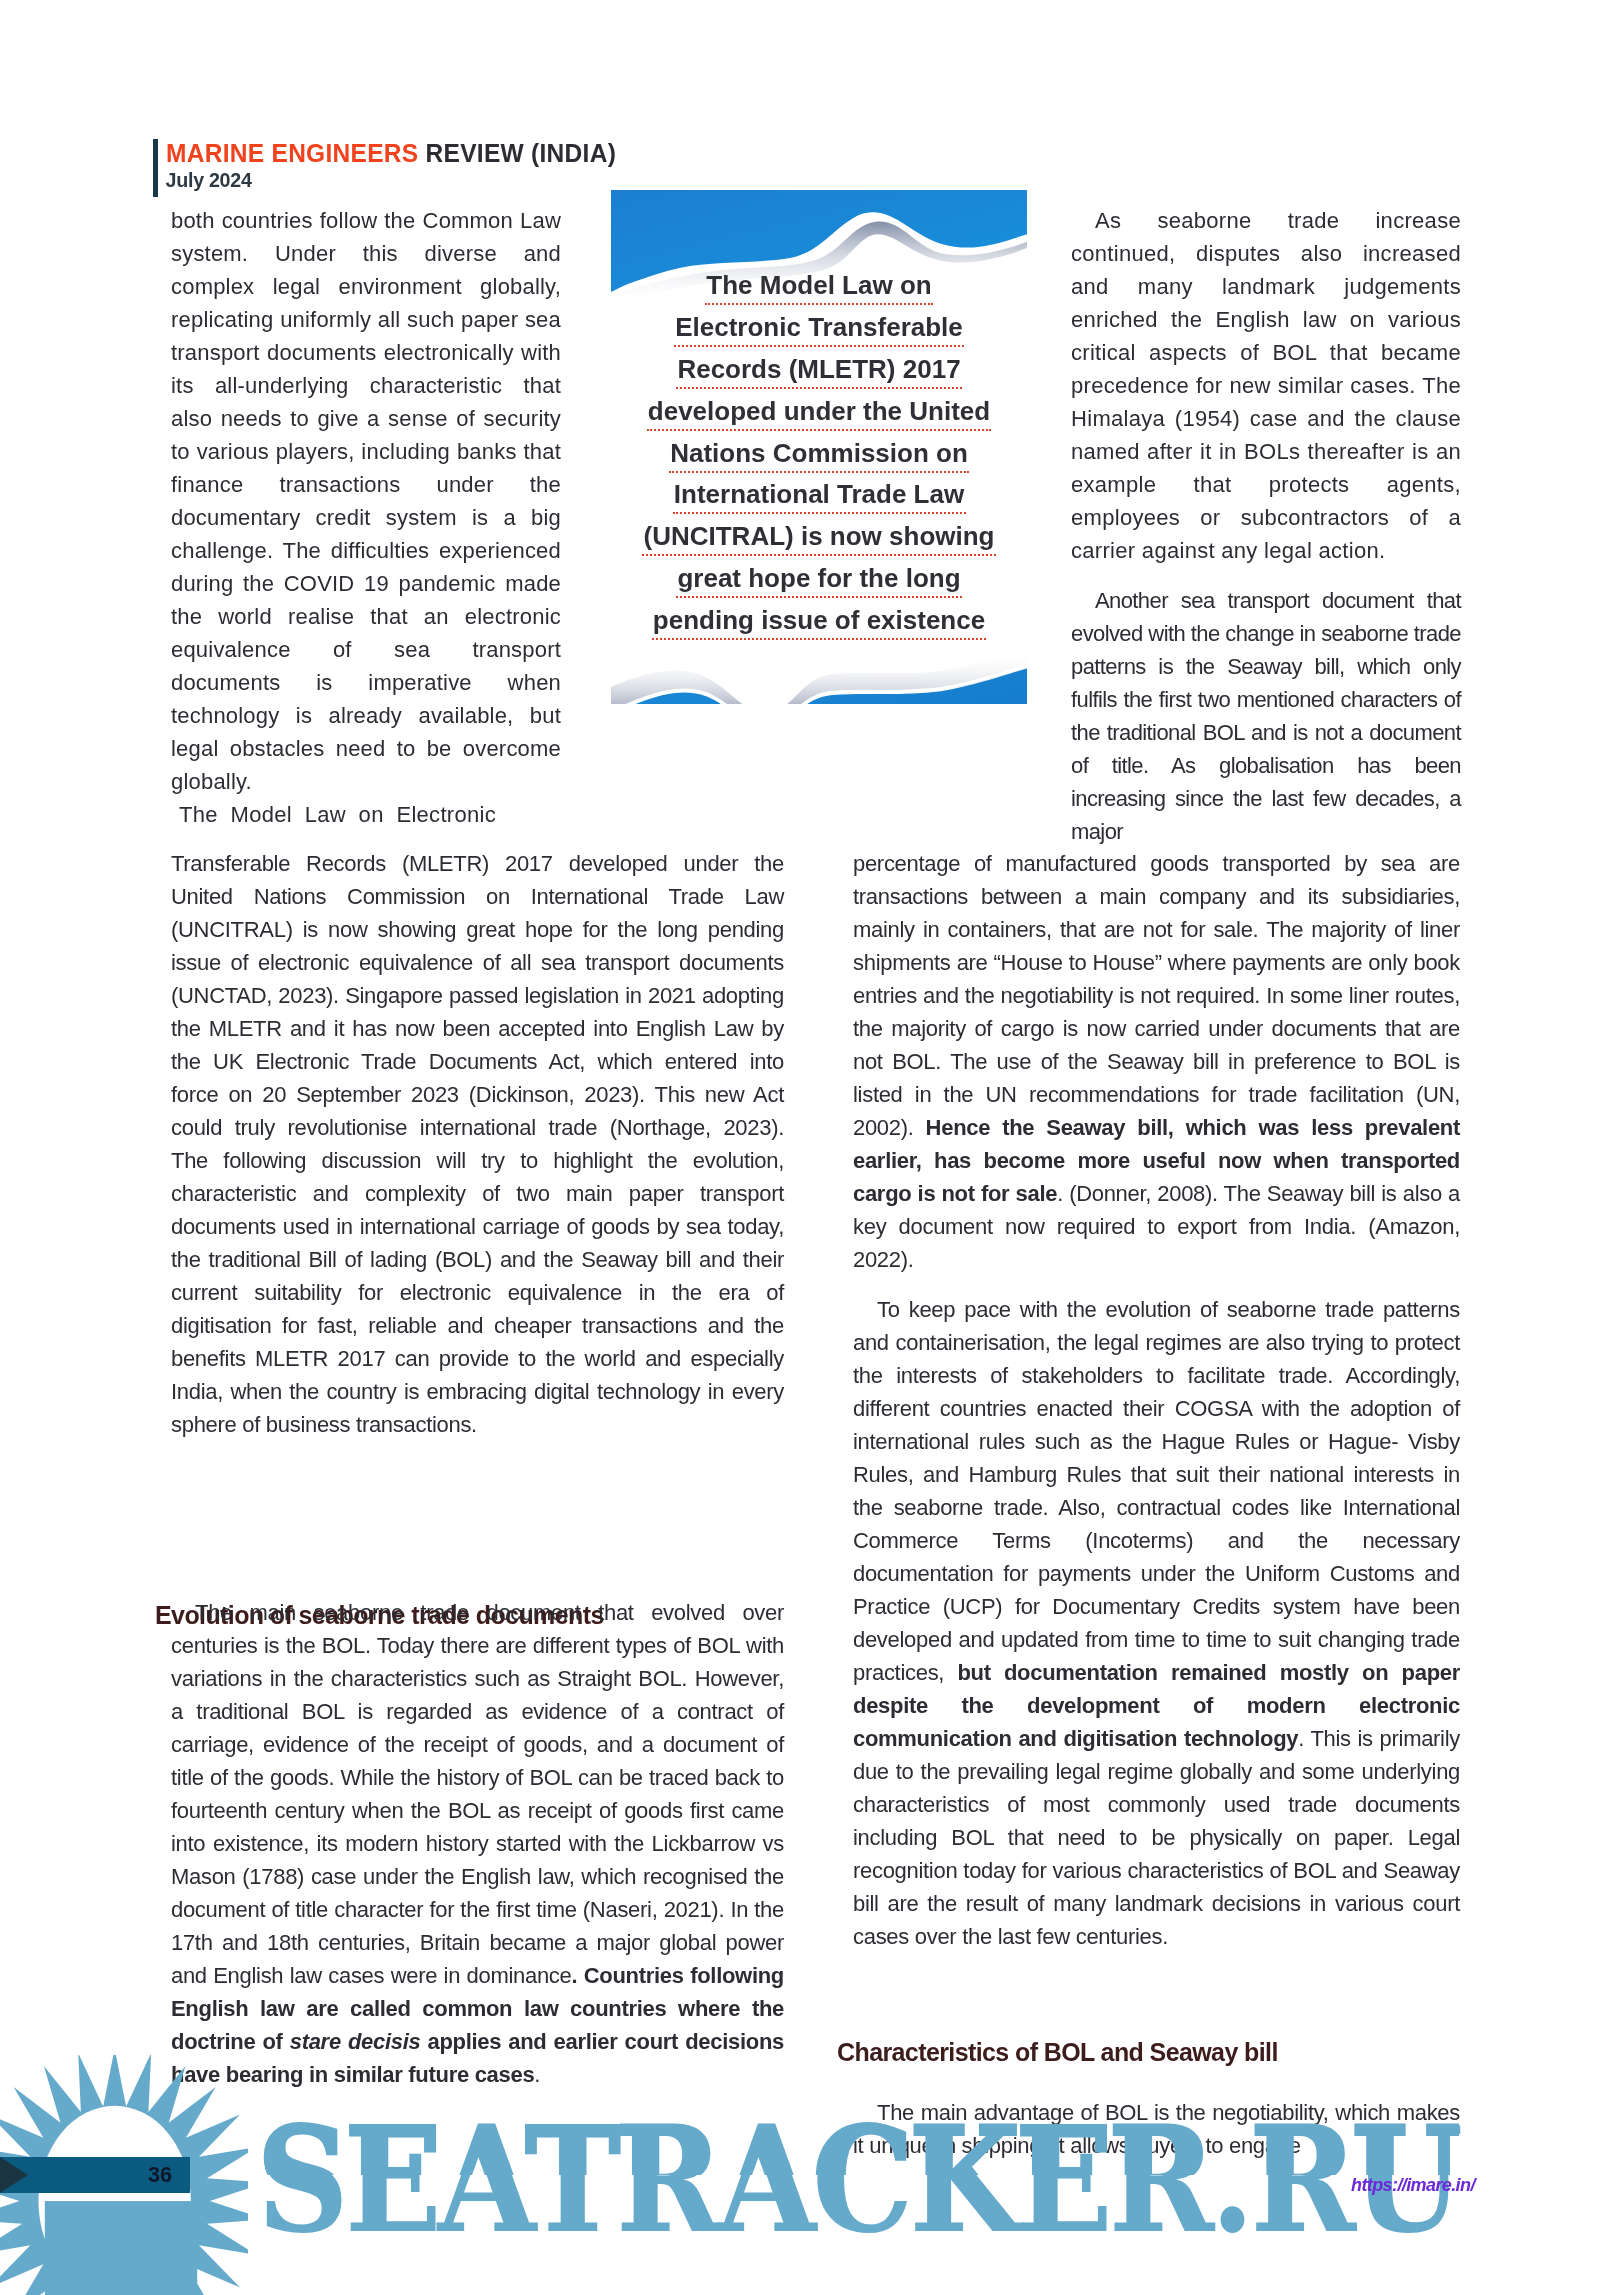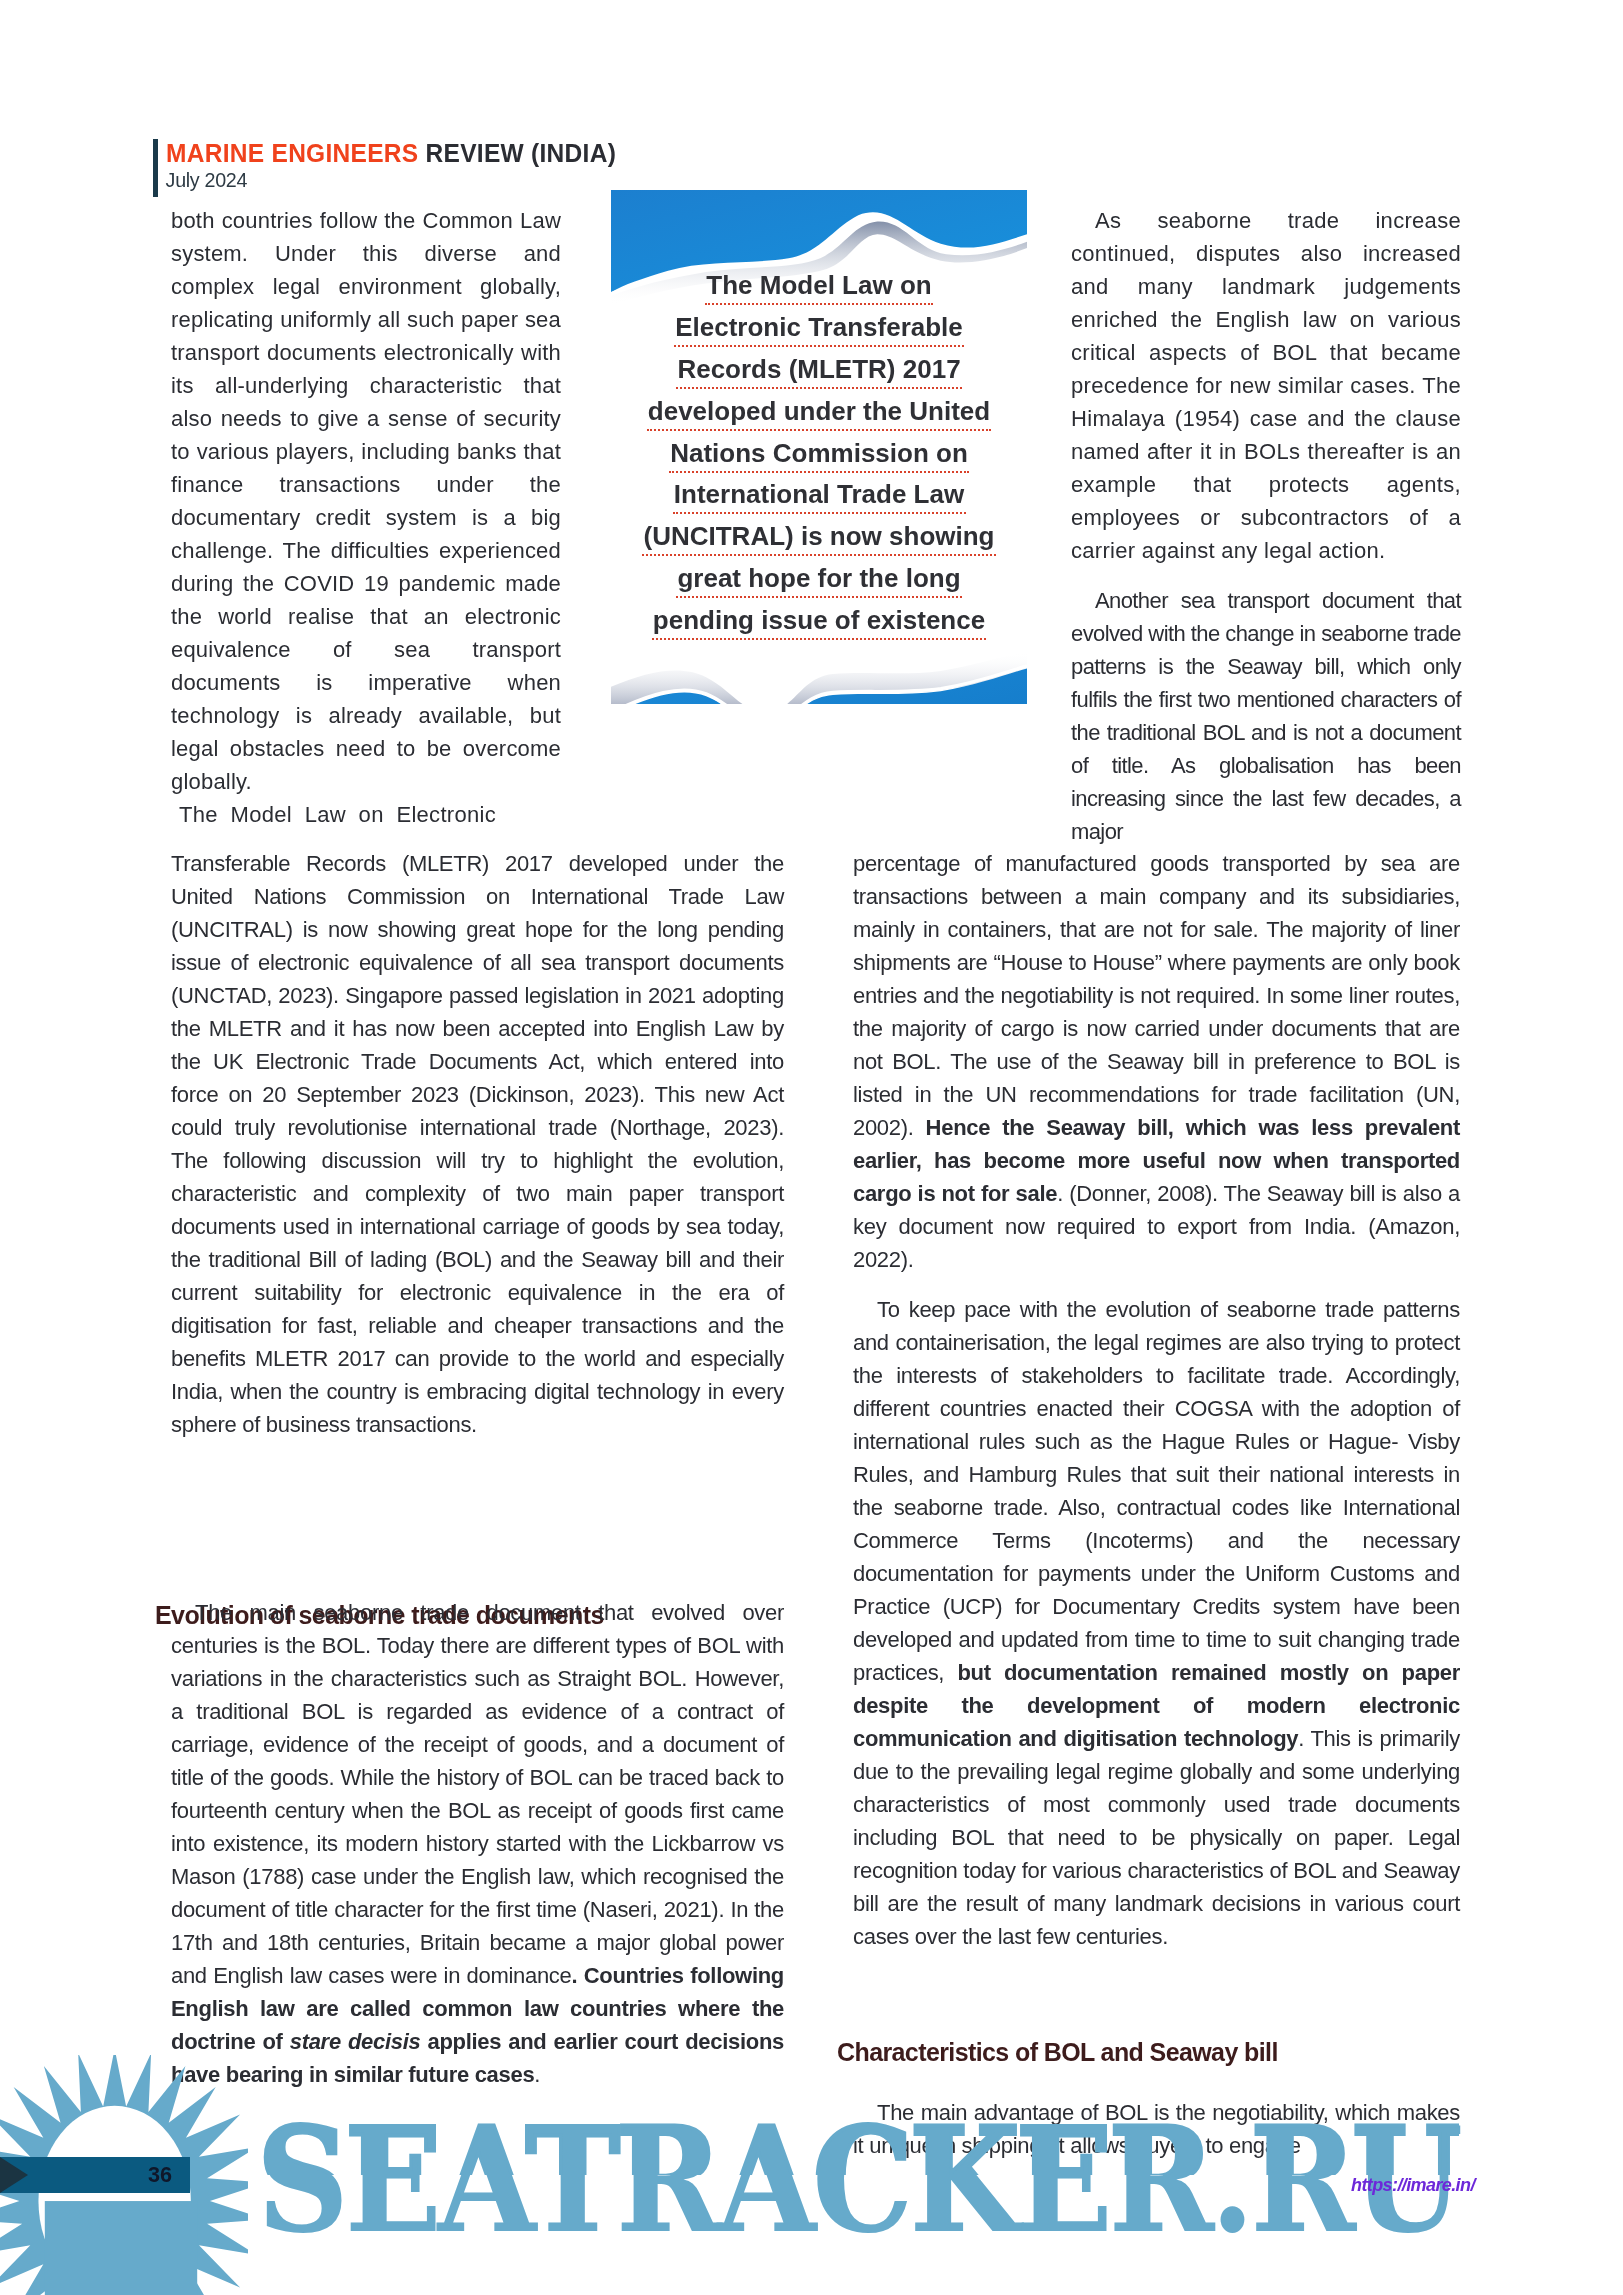--- a/index.html
+++ b/index.html
@@ -4,21 +4,21 @@
 <style>
   html, body { margin:0; padding:0; background:#ffffff; }
   body { width:1623px; height:2295px; position:relative; overflow:hidden;
          font-family:"Liberation Sans", sans-serif; color:#2b2d33; }
 
   
   .masthead { position:absolute; left:153px; top:95px; height:58px; border-left:5.7px solid #1a3a4a; padding-left:7.6px;margin-top:44px; }
   .mast-title { font-family:"Liberation Sans", sans-serif; font-weight:700; font-size:25px; line-height:29px; letter-spacing:0.3px; transform:scaleX(0.98); transform-origin:left; white-space:nowrap; }
   .mast-title .accent { color:#f0421c; }
   .mast-title .rest { color:#2b2d33; }
-  .mast-date { font-size:19.7px; line-height:25px; color:#2d3a44; font-weight:400; letter-spacing:-0.3px; }
+  .mast-date { font-size:19.7px; line-height:25px; color:#2d3a44; font-weight:700; letter-spacing:-0.3px; }
 
   
   .txt { position:absolute; font-size:22px; line-height:33px; color:#2b2d33; text-align:justify; }
   .txt p { margin:16px; }
   .indent { text-indent:24px; }
   .txt b { font-weight:700; }
   .condensed { letter-spacing:-0.6px; word-spacing:-0.6px; }
 
   .col-left-top { left:155px; top:188px; width:422px; letter-spacing:0.2px; }
   .col-right-top { left:1055px; top:188px; width:422px; }

